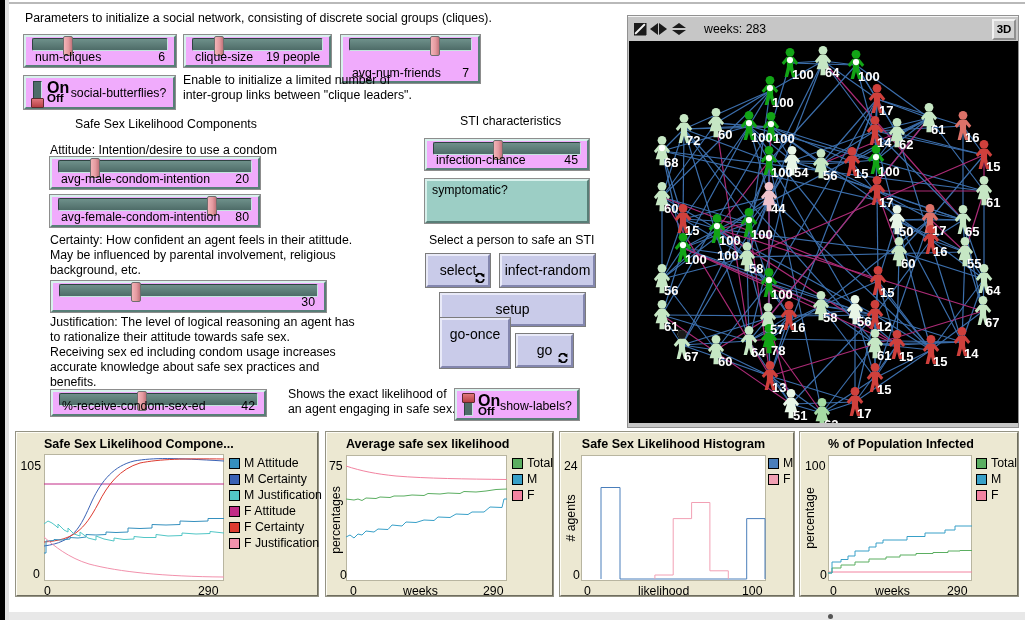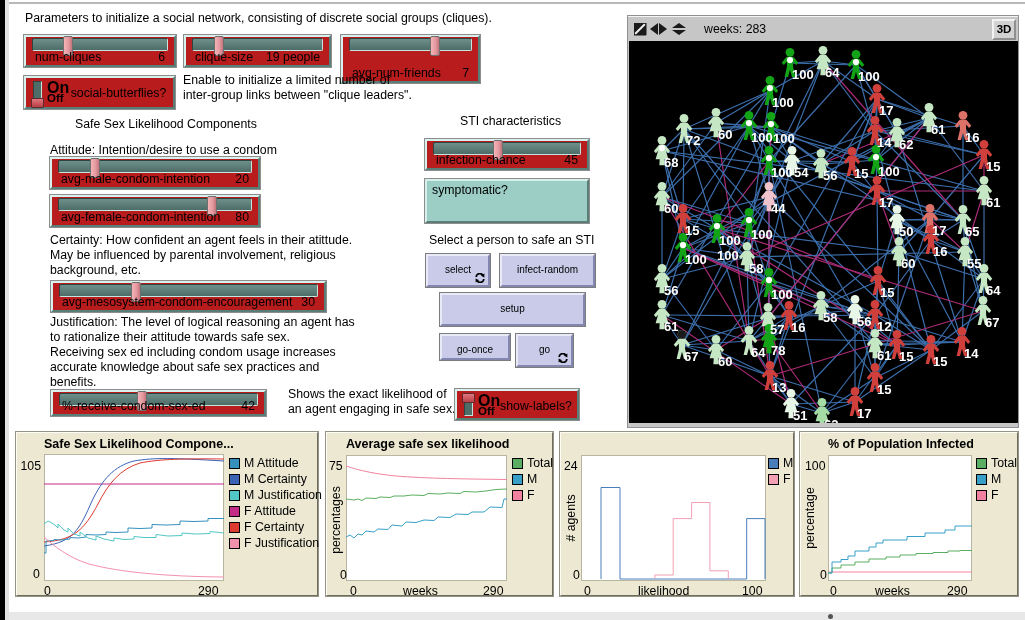--- a/index.html
+++ b/index.html
@@ -1,27 +1,27 @@
 <!DOCTYPE html>
 <html><head><meta charset="utf-8"><style>
 * {margin:0;padding:0;box-sizing:border-box}
 html,body {width:1025px;height:620px;background:#fff;font-family:"Liberation Sans",sans-serif;position:relative;overflow:hidden}
 .abs {position:absolute}
 .nt {position:absolute;font-size:12.3px;line-height:15px;color:#000;white-space:nowrap}
-.sl {position:absolute;background:#b91c1c;border:2px solid;border-color:#d8f1ec #587e77 #587e77 #d8f1ec;outline:1px solid #8d8d8d}
+.sl {position:absolute;background:#f0abfc;border:2px solid;border-color:#d8f1ec #587e77 #587e77 #d8f1ec;outline:1px solid #8d8d8d}
 .tr {position:absolute;left:6px;right:6px;top:1px;height:13px;background:linear-gradient(#6e908a,#4e6c68);border:1px solid;border-color:#2e4441 #c4e4de #c4e4de #2e4441;border-radius:2px}
 .hd {position:absolute;top:-1px;width:10px;height:20px;background:linear-gradient(90deg,#f3b3b7,#e59ba1 55%,#c2747b);border:1px solid #6e6e6e;border-radius:2px}
 .sn {position:absolute;left:9px;bottom:1px;font-size:12.3px;line-height:13px;color:#000;white-space:nowrap}
 .sv {position:absolute;right:9px;bottom:1px;font-size:12.3px;line-height:13px;color:#000}
 .swch {position:absolute;left:7px;top:3px;width:9px;height:22px;background:#4e6c68;border:1px solid;border-color:#2e4441 #c4e4de #c4e4de #2e4441}
 .swk {position:absolute;left:5px;width:13px;height:10px;background:linear-gradient(#e0767c,#b84046);border:1px solid #5d2a2d;border-radius:1px}
 .swon {position:absolute;left:21px;top:1px;font-size:16px;font-weight:bold}
 .swoff {position:absolute;left:21px;top:14px;font-size:11.5px;font-weight:bold}
 .swlab {position:absolute;left:42px;right:4px;top:8px;font-size:12.3px;text-align:center;white-space:nowrap}
-.bt {position:absolute;background:#c9cbe9;border:2px solid;border-color:#e9eaf8 #8386ae #8386ae #e9eaf8;outline:1px solid #7c7c7c;font-size:10px;color:#000;text-align:center}
+.bt {position:absolute;background:#c9cbe9;border:2px solid;border-color:#e9eaf8 #8386ae #8386ae #e9eaf8;outline:1px solid #7c7c7c;font-size:14px;color:#000;text-align:center}
 .fico {position:absolute;right:3px;bottom:2px}
 .pl {position:absolute;background:#ece8d2;border:1px solid;border-color:#fdfcf5 #6f6d5e #6f6d5e #fdfcf5;outline:1px solid #949384}
 .pt {position:absolute;top:4px;text-align:center;font-size:12.5px;font-weight:bold;color:#000;white-space:nowrap}
 .pw {position:absolute;background:#fff;border:1px solid #b8b5a0}
 .ax {position:absolute;font-size:12.3px;color:#000;white-space:nowrap}
 .ay {position:absolute;font-size:12.3px;color:#000;transform:rotate(-90deg);text-align:center;white-space:nowrap}
 .lg {position:absolute;font-size:12.3px;color:#000;white-space:nowrap;line-height:13px}
 .lgs {display:inline-block;width:11px;height:11px;border:1px solid #000;margin-right:4px;vertical-align:-2px}
 .ch {position:absolute;background:#9ccec5;border:2px solid;border-color:#d8f1ec #587e77 #587e77 #d8f1ec;outline:1px solid #8d8d8d}
 </style></head><body>
@@ -69,21 +69,20 @@
 <div class="sl" style="left:50px;top:195px;width:210px;height:32px">
 <div class="tr"></div>
     <div class="hd" style="left:155px"></div>
 <div class="sn">avg-female-condom-intention</div>
     <div class="sv">80</div>
   </div>
 <div class="nt" style="left:50px;top:233px;width:360px">Certainty: How confident an agent feels in their atittude.<br>May be influenced by parental involvement, religious<br>background, etc.</div>
 <div class="sl" style="left:51px;top:281px;width:275px;height:31px">
 <div class="tr"></div>
     <div class="hd" style="left:78px"></div>
-<div class="sn">avg-mesosystem-condom-encouragement</div>
     <div class="sv">30</div>
   </div>
 <div class="nt" style="left:50px;top:315px;width:360px">Justification: The level of logical reasoning an agent has<br>to rationalize their attitude towards safe sex.<br>Receiving sex ed including condom usage increases<br>accurate knowledge about safe sex practices and<br>benefits.</div>
 <div class="sl" style="left:51px;top:390px;width:215px;height:26px">
 <div class="tr"></div>
     <div class="hd" style="left:84px"></div>
 <div class="sn">%-receive-condom-sex-ed</div>
     <div class="sv">42</div>
   </div>
 <div class="nt" style="left:288px;top:387px;width:170px">Shows the exact likelihood of<br>an agent engaging in safe sex.</div>
@@ -109,21 +108,21 @@
 <div class="bt" style="left:426px;top:254px;width:64px;height:33px;line-height:28px">select<svg class="fico" width="10" height="10" viewBox="0 0 10 10">
       <g fill="none" stroke="#000" stroke-width="1.7">
         <path d="M1.2,4 A3.6,3.6 0 0 1 8,2.6"></path>
         <path d="M8.8,6 A3.6,3.6 0 0 1 2,7.4"></path>
       </g>
       <path d="M9.4,0.4 L9.4,4.6 L5.9,2.7 Z" fill="#000"></path>
       <path d="M0.6,9.6 L0.6,5.4 L4.1,7.3 Z" fill="#000"></path>
     </svg></div>
 <div class="bt" style="left:500px;top:254px;width:95px;height:33px;line-height:28px">infect-random</div>
 <div class="bt" style="left:440px;top:293px;width:145px;height:33px;line-height:28px">setup</div>
-<div class="bt" style="left:440px;top:334px;width:70px;height:26px;line-height:28px">go-once</div>
+<div class="bt" style="left:440px;top:318px;width:70px;height:50px;line-height:28px">go-once</div>
 <div class="bt" style="left:516px;top:334px;width:57px;height:33px;line-height:28px">go<svg class="fico" width="10" height="10" viewBox="0 0 10 10">
       <g fill="none" stroke="#000" stroke-width="1.7">
         <path d="M1.2,4 A3.6,3.6 0 0 1 8,2.6"></path>
         <path d="M8.8,6 A3.6,3.6 0 0 1 2,7.4"></path>
       </g>
       <path d="M9.4,0.4 L9.4,4.6 L5.9,2.7 Z" fill="#000"></path>
       <path d="M0.6,9.6 L0.6,5.4 L4.1,7.3 Z" fill="#000"></path>
     </svg></div>
 
 <div class="abs" style="left:627px;top:15px;width:392px;height:413px;background:#c6c6c6;border:1px solid #919191">
@@ -578,20 +577,21 @@
     <div class="lg" style="left:185px;top:24px"><span class="lgs" style="background:#5bae61"></span>Total</div>
     <div class="lg" style="left:185px;top:40px"><span class="lgs" style="background:#38a0c8"></span>M</div>
     <div class="lg" style="left:185px;top:56px"><span class="lgs" style="background:#f283a0"></span>F</div>
     <svg style="position:absolute;left:19px;top:22px" width="161" height="126" viewBox="0 0 161 126" fill="none">
 <path d="M0,11 C15,16 30,19 50,21 C80,23.5 120,24 161,24.5" stroke="#f283a0"></path>
 <path d="M0,44 L8,45 L12,44 L16,45.5 L20,43 L30,43.5 L34,42 L44,42.5 L48,41 L58,41 L66,40 L78,40.5 L82,38.5 L94,39 L102,38 L114,38.5 L118,36.5 L130,37 L140,36 L150,34.5 L161,34" stroke="#5bae61"></path>
 <path d="M0,82 L4,80 L8,83 L12,79 L16,80 L20,76 L28,77 L32,74 L42,74.5 L46,70 L56,71 L60,67 L70,67.5 L78,65 L88,65.5 L92,62 L104,62.5 L110,59 L122,59.5 L126,57 L138,57 L144,52 L156,52.5 L158,44 L161,44" stroke="#38a0c8"></path>
 </svg>
   </div>
 <div class="pl" style="left:560px;top:432px;width:234px;height:164px">
+<div class="pt" style="left:20px;width:185px">Safe Sex Likelihood Histogram</div>
     <div class="pw" style="left:20px;top:22px;width:185px;height:126px"></div>
     <div class="ax" style="left:3px;top:26px">24</div>
     <div class="ax" style="left:12px;top:135px">0</div>
     <div class="ax" style="left:23px;top:151px">0</div>
     <div class="ax" style="left:77px;top:151px">likelihood</div>
     <div class="ax" style="left:181px;top:151px">100</div>
     <div class="ay" style="left:-20px;top:78px;width:60px"># agents</div>
     <div class="lg" style="left:207px;top:24px"><span class="lgs" style="background:#4a7ebb"></span>M</div>
     <div class="lg" style="left:207px;top:40px"><span class="lgs" style="background:#f2a0b4"></span>F</div>
     <svg style="position:absolute;left:20px;top:22px" width="185" height="126" viewBox="0 0 185 126" fill="none">

